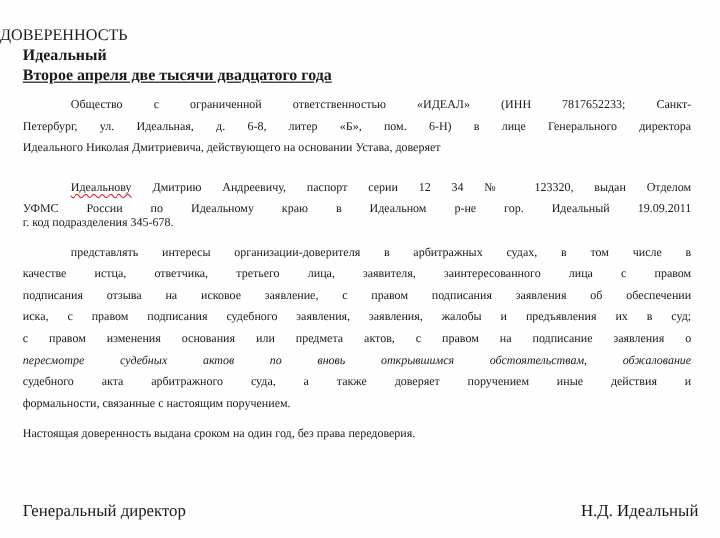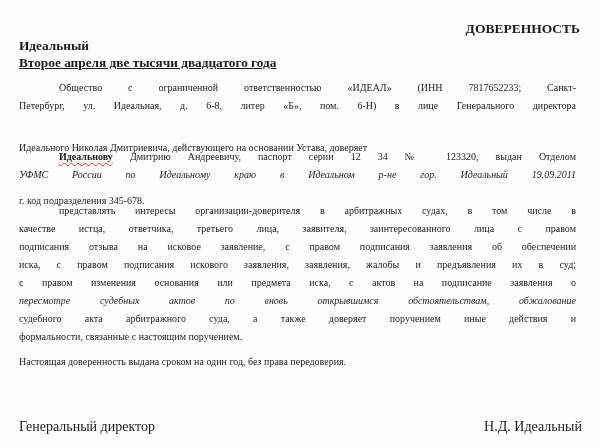--- a/index.html
+++ b/index.html
@@ -3,59 +3,59 @@
 <meta charset="utf-8">
 <style>
   html, body { margin: 0; padding: 0; }
   body {
     width: 600px; height: 448px; background: #fdfefd; overflow: hidden;
     font-family: "Liberation Serif", "DejaVu Serif", serif; color: #1a1a1a;
     position: relative;
   }
   .title {
     position: absolute; left: 0; width: 580px; top: 21px;
-    text-align: right; font-weight: bold; font-size: 13.5px;
+    text-align: left; font-weight: normal; font-size: 13.5px;
   }
   .hdr { position: absolute; left: 19px; font-weight: bold; font-size: 13.3px; text-align: center; }
   .line {
     position: absolute; left: 19px; width: 557px; font-size: 10px;
     text-align: justify; text-align-last: justify; white-space: nowrap;
     height: 18px; line-height: 18px;
   }
   .line.last { text-align-last: left; }
   .line.indent { left: 59px; width: 517px; }
-  .spell { text-decoration: underline wavy #d33; text-decoration-thickness: 1px; text-underline-offset: 2px; font-weight: bold; }
+  .spell { text-decoration: underline wavy #d33; text-decoration-thickness: 1px; text-underline-offset: 2px; }
   .sig { position: absolute; top: 419px; font-size: 14px; }
 </style>
 </head>
 <body>
 
 <div>
   <div class="title">ДОВЕРЕННОСТЬ</div>
   <div class="hdr" style="top:38px;">Идеальный</div>
   <div class="hdr" style="top:55px;text-decoration:underline;">Второе апреля две тысячи двадцатого года</div>
 
   <div>
     <div class="line indent" style="top:79px;">Общество с ограниченной ответственностью «ИДЕАЛ» (ИНН 7817652233; Санкт-</div>
     <div class="line" style="top:97px;">Петербург, ул. Идеальная, д. 6-8, литер «Б», пом. 6-Н) в лице Генерального директора</div>
-    <div class="line last" style="top:115px;margin-top:24px;">Идеального Николая Дмитриевича, действующего на основании Устава, доверяет</div>
+    <div class="line last" style="top:115px;">Идеального Николая Дмитриевича, действующего на основании Устава, доверяет</div>
   </div>
 
   <div>
     <div class="line indent" style="top:148px;"><span class="spell">Идеальнову</span><span> Дмитрию Андреевичу, паспорт серии 12 34 № 123320, выдан Отделом</span></div>
-    <div class="line" style="top:166px;font-style:italic;">УФМС России по Идеальному краю в Идеальном р-не гор. Идеальный 19.09.2011</div>
-    <div class="line last" style="top:192px;">г. код подразделения 345-678.</div>
+    <div class="line" style="top:166px;">УФМС России по Идеальному краю в Идеальном р-не гор. Идеальный 19.09.2011</div>
+    <div class="line last" style="top:177px;">г. код подразделения 345-678.</div>
   </div>
 
   <div>
     <div class="line indent" style="top:202px;">представлять интересы организации-доверителя в арбитражных судах, в том числе в</div>
     <div class="line" style="top:220px;">качестве истца, ответчика, третьего лица, заявителя, заинтересованного лица с правом</div>
     <div class="line" style="top:238px;">подписания отзыва на исковое заявление, с правом подписания заявления об обеспечении</div>
-    <div class="line" style="top:256px;">иска, с правом подписания искового заявления, заявления, жалобы и предъявления их в суд;</div>
-    <div class="line" style="top:274px;">с правом изменения основания или предмета иска, с актов на подписание заявления о</div>
+    <div class="line" style="top:256px;">иска, с правом подписания судебного заявления, заявления, жалобы и предъявления их в суд;</div>
+    <div class="line" style="top:274px;">с правом изменения основания или предмета актов, с правом на подписание заявления о</div>
     <div class="line" style="top:292px;font-style:italic;">пересмотре судебных актов по вновь открывшимся обстоятельствам, обжалование</div>
     <div class="line" style="top:310px;">судебного акта арбитражного суда, а также доверяет поручением иные действия и</div>
     <div class="line last" style="top:328px;">формальности, связанные с настоящим поручением.</div>
   </div>
 
   <div class="line last" style="top:353px;">Настоящая доверенность выдана сроком на один год, без права передоверия.</div>
 
   <div class="sig" style="left:19px;">Генеральный директор</div>
   <div class="sig" style="right:18px;">Н.Д. Идеальный</div>
 </div>

